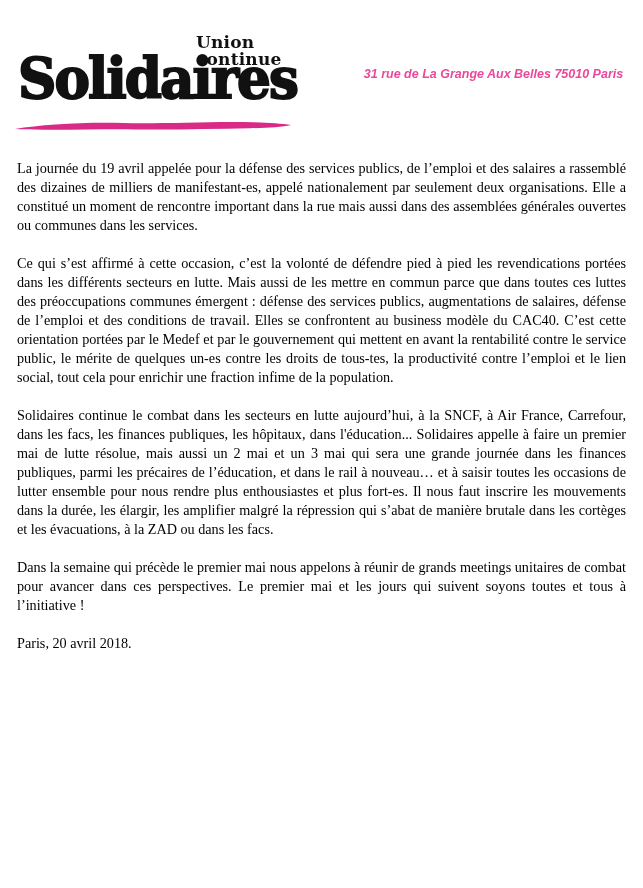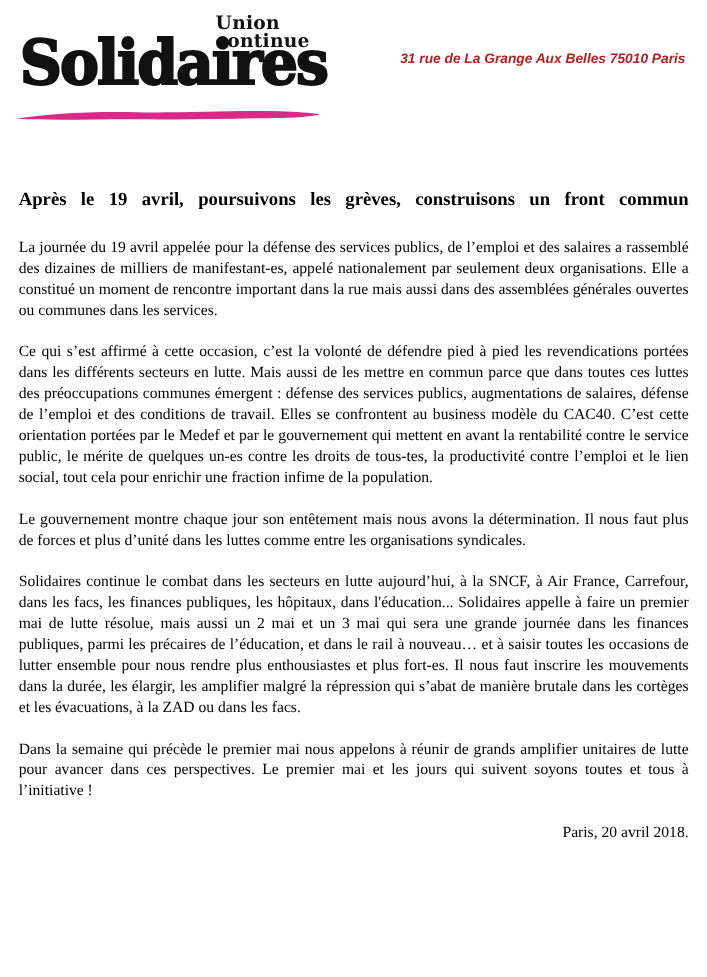--- a/index.html
+++ b/index.html
@@ -7,21 +7,21 @@
     width: 643px;
     height: 888px;
     background: #ffffff;
     font-family: "Liberation Serif", serif;
     color: #000000;
     overflow: hidden;
   }
   .page { position: relative; width: 643px; height: 888px; }
 
   
-  .header { display: flex; padding: 11px 0 0 12px; }
+  .header { display: flex; padding: 32px 0 0 12px; }
 
   .logo { position: relative; width: 292px; height: 102px; flex: 0 0 auto; }
   .logo-tagline {
     position: absolute; left: 184px; top: 2px;
     font-family: "DejaVu Serif", serif;
     font-weight: bold; font-size: 17px; line-height: 17px;
     color: #111111; letter-spacing: 0.2px;
   }
   .logo-wordmark {
     position: absolute; left: 6px; top: 16px;
@@ -35,42 +35,42 @@
     white-space: nowrap;
   }
   .logo-underline { position: absolute; left: 0px; top: 84px; }
 
   .contact {
     margin-left: 40px; margin-top: 34px;
     width: 305px; text-align: center;
     font-family: "Liberation Sans", sans-serif;
     font-weight: bold; font-style: italic;
     font-size: 12.5px; line-height: 17px;
-    color: #b91c1c;
+    color: #ec4899;
   }
   .contact-sep { display: inline-block; margin: 0 16px; }
 
   
   .doc-title {
     margin: 57px 17px 0 17px;
     font-size: 17px; font-weight: bold;
     text-align: justify;
     text-align-last: justify;
     line-height: 21px;
   }
 
   
   .doc-body {
     margin: 25px 17px 0 17px;
     font-size: 14.2px;
     line-height: 19px;
     text-align: justify;
   }
   .doc-body p { margin: 0 0 19px 0; }
-  .date-line { text-align: right; margin-top: 0; }
+  .date-line { margin-top: 0; }
 </style>
 </head>
 <body>
 
 <div class="page">
 
   <div class="header">
 
     <div class="logo">
       <div class="logo-tagline">
@@ -82,24 +82,22 @@
         <path d="M3 13 C 30 8.5, 70 6, 112 7 C 150 8, 200 5, 242 6.2 C 258 6.7, 270 7.6, 279 9 C 270 11, 256 12, 238 12.2 C 200 12.8, 162 14, 122 13.4 C 84 12.9, 40 14.8, 3 13 Z" fill="#d92a87"></path>
       </svg>
     </div>
 
     <div class="contact">
       <div>31 rue de La Grange Aux Belles 75010 Paris</div>
     </div>
 
   </div>
 
-  <h1 class="doc-title">Après le 19 avril, poursuivons les grèves, construisons un front commun</h1>
 
   <div class="doc-body">
     <p>La journée du 19 avril appelée pour la défense des services publics, de l’emploi et des salaires a rassemblé des dizaines de milliers de manifestant-es, appelé nationalement par seulement deux organisations. Elle a constitué un moment de rencontre important dans la rue mais aussi dans des assemblées générales ouvertes ou communes dans les services.</p>
     <p>Ce qui s’est affirmé à cette occasion, c’est la volonté de défendre pied à pied les revendications portées dans les différents secteurs en lutte. Mais aussi de les mettre en commun parce que dans toutes ces luttes des préoccupations communes émergent : défense des services publics, augmentations de salaires, défense de l’emploi et des conditions de travail. Elles se confrontent au business modèle du CAC40. C’est cette orientation portées par le Medef et par le gouvernement qui mettent en avant la rentabilité contre le service public, le mérite de quelques un-es contre les droits de tous-tes, la productivité contre l’emploi et le lien social, tout cela pour enrichir une fraction infime de la population.</p>
-    <p>Le gouvernement montre chaque jour son entêtement mais nous avons la détermination. Il nous faut plus de forces et plus d’unité dans les luttes comme entre les organisations syndicales.</p>
     <p>Solidaires continue le combat dans les secteurs en lutte aujourd’hui, à la SNCF, à Air France, Carrefour, dans les facs, les finances publiques, les hôpitaux, dans l'éducation... Solidaires appelle à faire un premier mai de lutte résolue, mais aussi un 2 mai et un 3 mai qui sera une grande journée dans les finances publiques, parmi les précaires de l’éducation, et dans le rail à nouveau… et à saisir toutes les occasions de lutter ensemble pour nous rendre plus enthousiastes et plus fort-es. Il nous faut inscrire les mouvements dans la durée, les élargir, les amplifier malgré la répression qui s’abat de manière brutale dans les cortèges et les évacuations, à la ZAD ou dans les facs.</p>
-    <p>Dans la semaine qui précède le premier mai nous appelons à réunir de grands amplifier unitaires de lutte pour avancer dans ces perspectives. Le premier mai et les jours qui suivent soyons toutes et tous à l’initiative !</p>
+    <p>Dans la semaine qui précède le premier mai nous appelons à réunir de grands meetings unitaires de combat pour avancer dans ces perspectives. Le premier mai et les jours qui suivent soyons toutes et tous à l’initiative !</p>
     <p class="date-line">Paris, 20 avril 2018.</p>
   </div>
 
 </div>
 
 </body></html>

